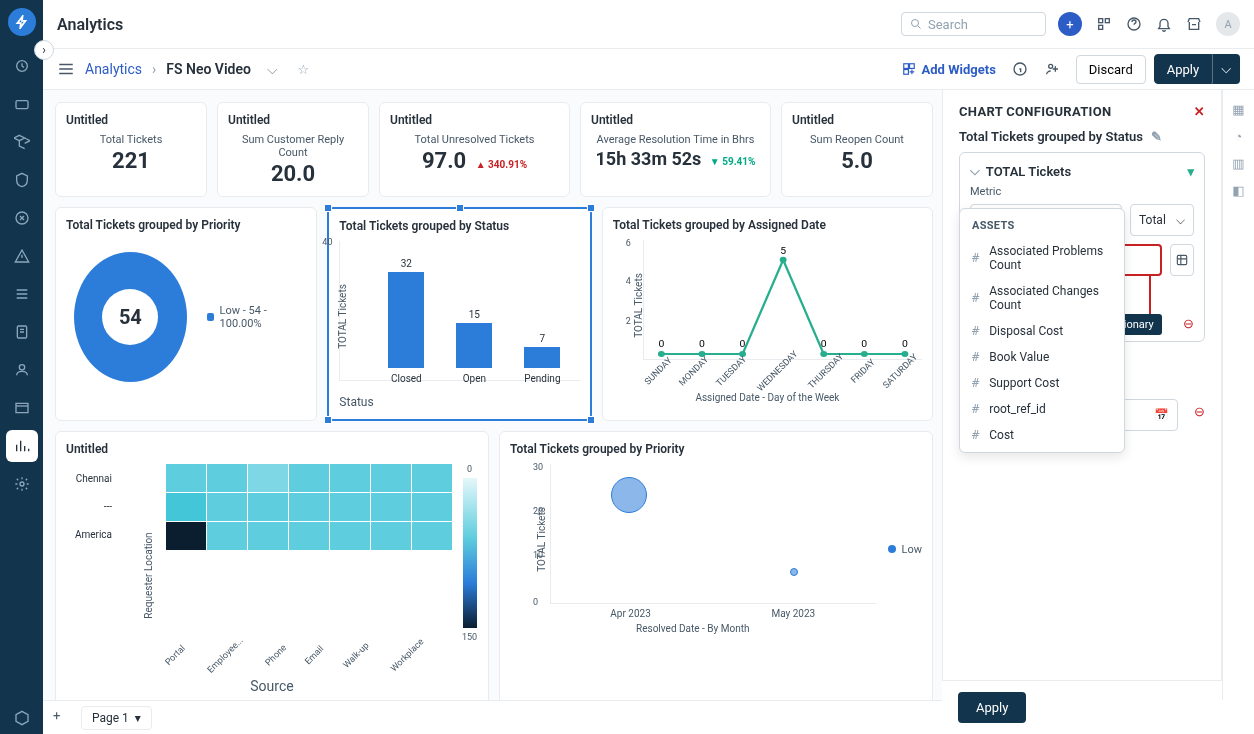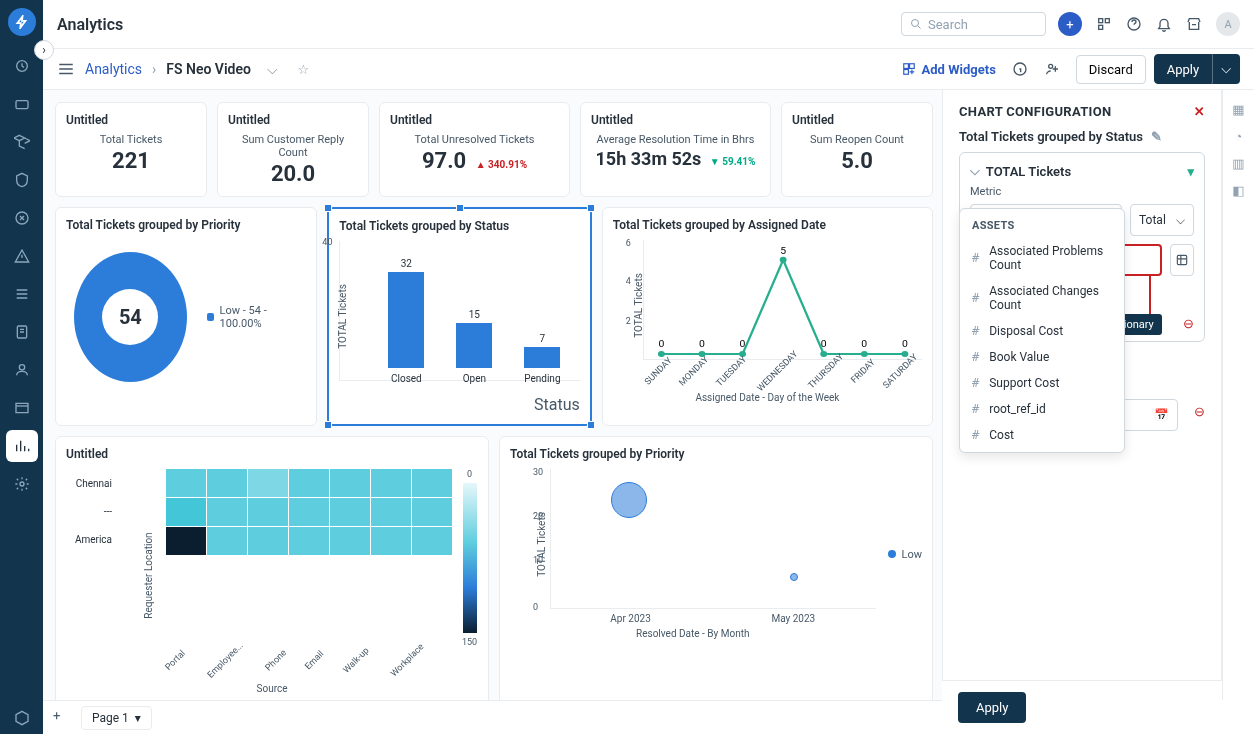--- a/index.html
+++ b/index.html
@@ -325,21 +325,21 @@
           </div>
         <div class="bar" style="height:45px">
             <span class="bv">15</span>
             <span class="bl">Open</span>
           </div>
         <div class="bar" style="height:21px">
             <span class="bv">7</span>
             <span class="bl">Pending</span>
           </div>
       </div>
-      <div style="text-align:right;font-size:16px;color:#475867;margin-top:14px">Status</div>
+      <div style="text-align:left;font-size:12px;color:#475867;margin-top:14px">Status</div>
     </div>
 
     <div class="card chart-card">
       <div class="ct">Total Tickets grouped by Assigned Date</div>
       <div class="linewrap">
         <span class="ylbl" style="left:-38px">TOTAL Tickets</span>
         <span class="yt" style="top:-2px">6</span>
         <span class="yt" style="top:36px">4</span>
         <span class="yt" style="top:76px">2</span>
         <svg width="100%" height="100%" viewBox="0 0 240 120" preserveAspectRatio="none">
@@ -413,21 +413,21 @@
         </div>
       </div>
       <div class="xlbls" style="margin-left:90px;margin-top:8px;width:280px">
         <span>Portal</span>
           <span>Employee...</span>
           <span>Phone</span>
           <span>Email</span>
           <span>Walk-up</span>
           <span>Workplace</span>
       </div>
-      <div style="text-align:center;font-size:10px;color:#475867;margin-top:18px">Source</div>
+      <div style="text-align:center;font-size:14px;color:#475867;margin-top:18px">Source</div>
       <span class="ylbl" style="position:absolute;left:62px;top:480px;font-size:10px;color:#475867">Requester Location</span>
     </div>
 
     <div class="card chart-card">
       <div class="ct">Total Tickets grouped by Priority</div>
       <div style="display:flex;gap:12px">
         <div style="flex:1">
           <div class="scatter">
             <span class="ylbl" style="left:-42px">TOTAL Tickets</span>
             <span class="yt" style="top:-2px">30</span>

